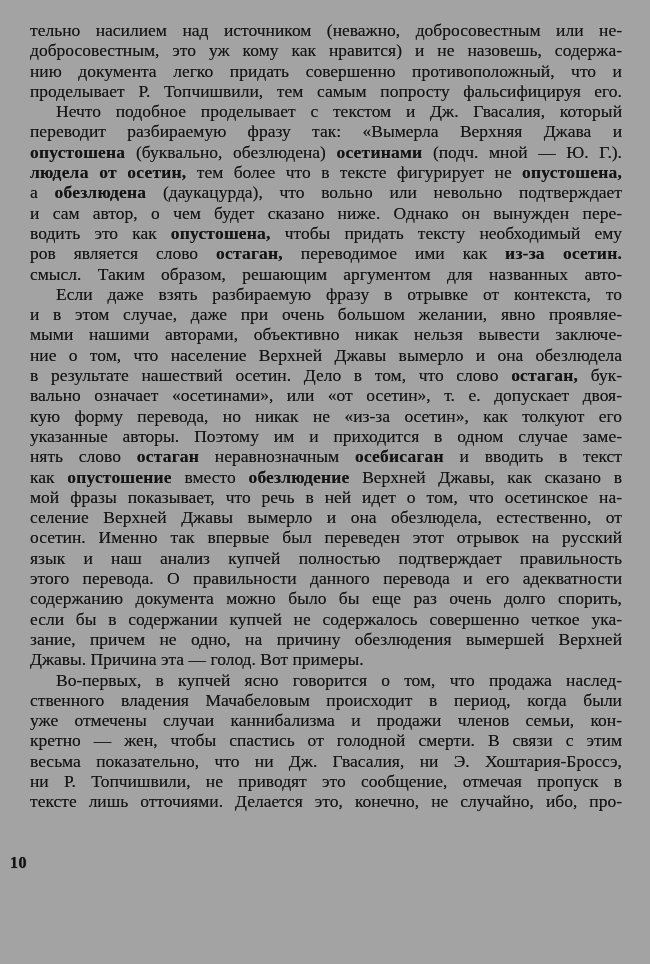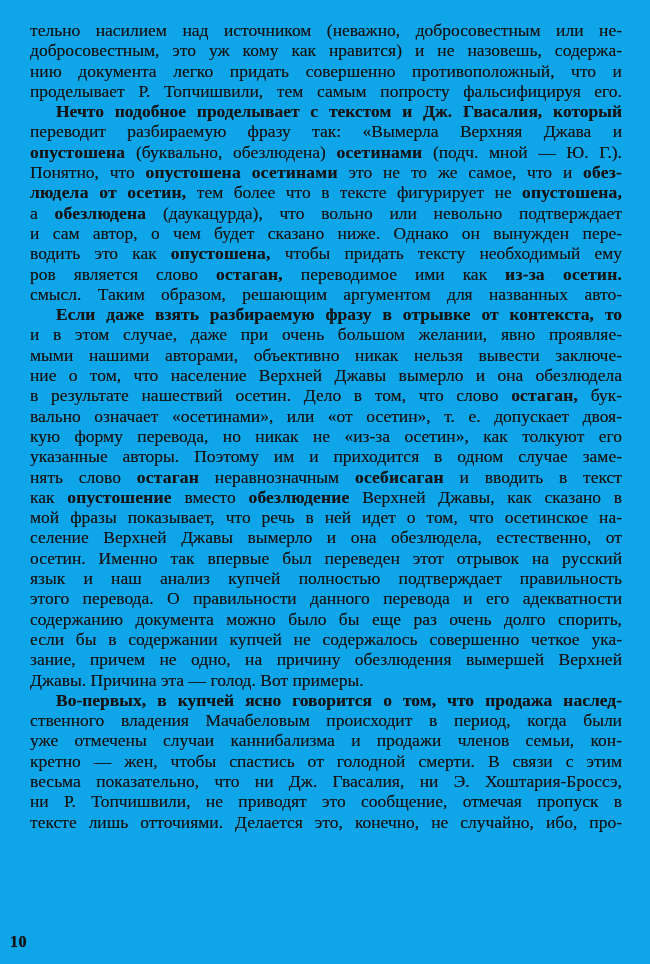--- a/index.html
+++ b/index.html
@@ -6,62 +6,61 @@
   body {
     width: 650px; height: 964px;
     background: #fcfcfa;
     overflow: hidden;
   }
   .page {
     position: relative;
     width: 650px; height: 964px;
     font-family: "Liberation Serif", "DejaVu Serif", serif;
     color: #141414;
-    background: #0ea5e9;
+    background: #a3a3a3;
   }
   .text-block {
     position: absolute;
     left: 30px; top: 20px;
     width: 592px;
   }
   .line {
     height: 20.3px;
     line-height: 20.3px;
     font-size: 17.5px;
     text-align: justify;
     text-align-last: justify;
     overflow: hidden;
     white-space: normal;
     text-shadow: 0 0 0.4px rgba(10,10,10,0.55);
   }
   .line.last { text-align-last: left; }
-  .line.indent { text-indent: 26px; font-weight: bold; }
+  .line.indent { text-indent: 26px; }
   .line b { font-weight: bold; letter-spacing: 0.2px; }
   .page-number {
     position: absolute;
-    left: 10px; top: 933px;
+    left: 10px; top: 854px;
     font-size: 16px;
     font-weight: bold;
     letter-spacing: 0.5px;
     text-shadow: 0 0 0.8px rgba(10,10,10,0.8);
   }
 </style>
 </head>
 <body>
 
 <div class="page">
   <div class="text-block">
       <div class="line"><span>тельно насилием над источником (неважно, добросовестным или не-</span></div>
       <div class="line"><span>добросовестным, это уж кому как нравится) и не назовешь, содержа-</span></div>
       <div class="line"><span>нию документа легко придать совершенно противоположный, что и</span></div>
       <div class="line"><span>проделывает Р. Топчишвили, тем самым попросту фальсифицируя его.</span></div>
       <div class="line indent"><span>Нечто подобное проделывает с текстом и Дж. Гвасалия, который</span></div>
       <div class="line"><span>переводит разбираемую фразу так: «Вымерла Верхняя Джава и</span></div>
       <div class="line"><b>опустошена</b><span> (буквально, обезлюдена) </span><b>осетинами</b><span> (подч. мной — Ю. Г.).</span></div>
-      <div class="line"><span>Понятно, что </span><b>опустошена осетинами</b><span> это не то же самое, что и </span><b>обез-</b></div>
       <div class="line"><b>людела от осетин,</b><span> тем более что в тексте фигурирует не </span><b>опустошена,</b></div>
       <div class="line"><span>а </span><b>обезлюдена</b><span> (даукацурда), что вольно или невольно подтверждает</span></div>
       <div class="line"><span>и сам автор, о чем будет сказано ниже. Однако он вынужден пере-</span></div>
       <div class="line"><span>водить это как </span><b>опустошена,</b><span> чтобы придать тексту необходимый ему</span></div>
       <div class="line"><span>ров является слово </span><b>остаган,</b><span> переводимое ими как </span><b>из-за осетин.</b></div>
       <div class="line"><span>смысл. Таким образом, решающим аргументом для названных авто-</span></div>
       <div class="line indent"><span>Если даже взять разбираемую фразу в отрывке от контекста, то</span></div>
       <div class="line"><span>и в этом случае, даже при очень большом желании, явно проявляе-</span></div>
       <div class="line"><span>мыми нашими авторами, объективно никак нельзя вывести заключе-</span></div>
       <div class="line"><span>ние о том, что население Верхней Джавы вымерло и она обезлюдела</span></div>

